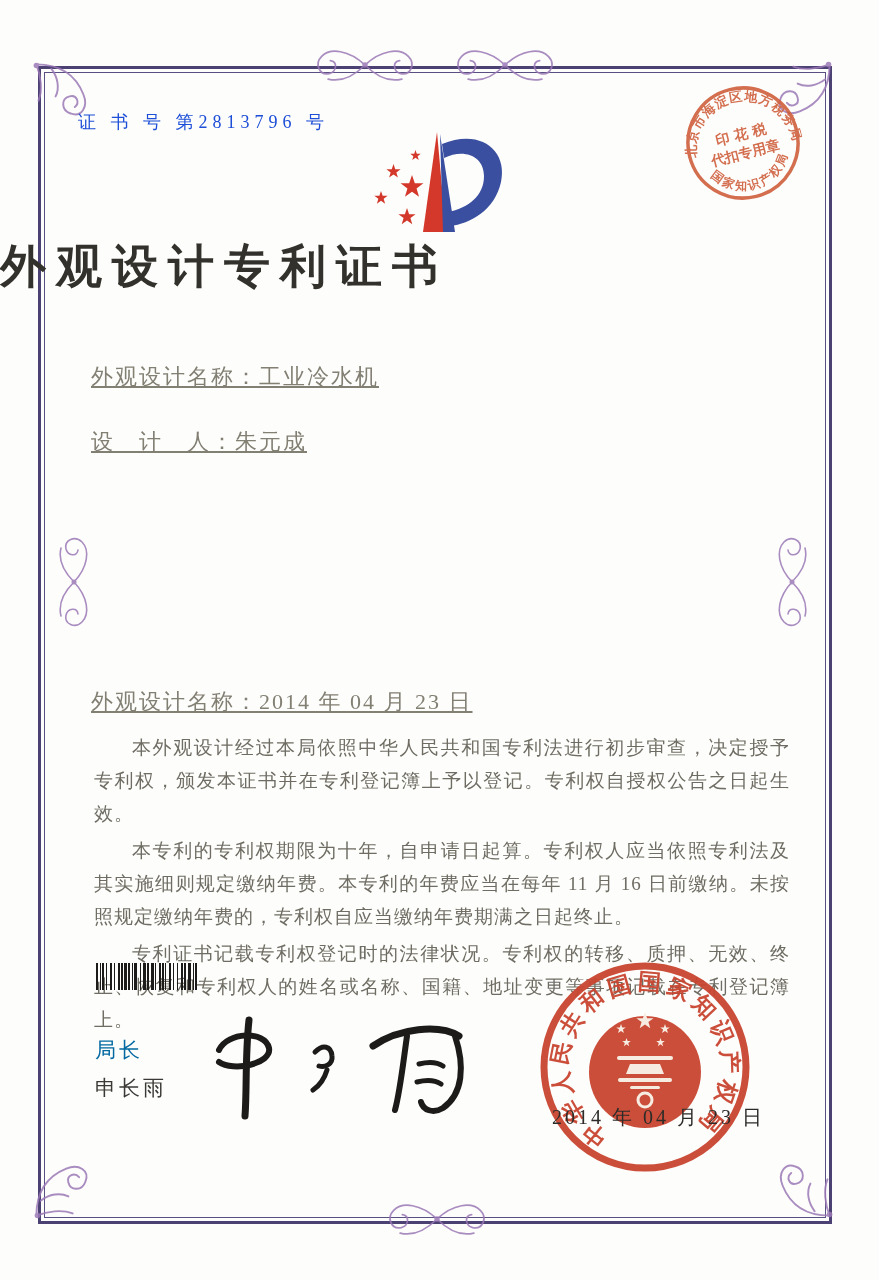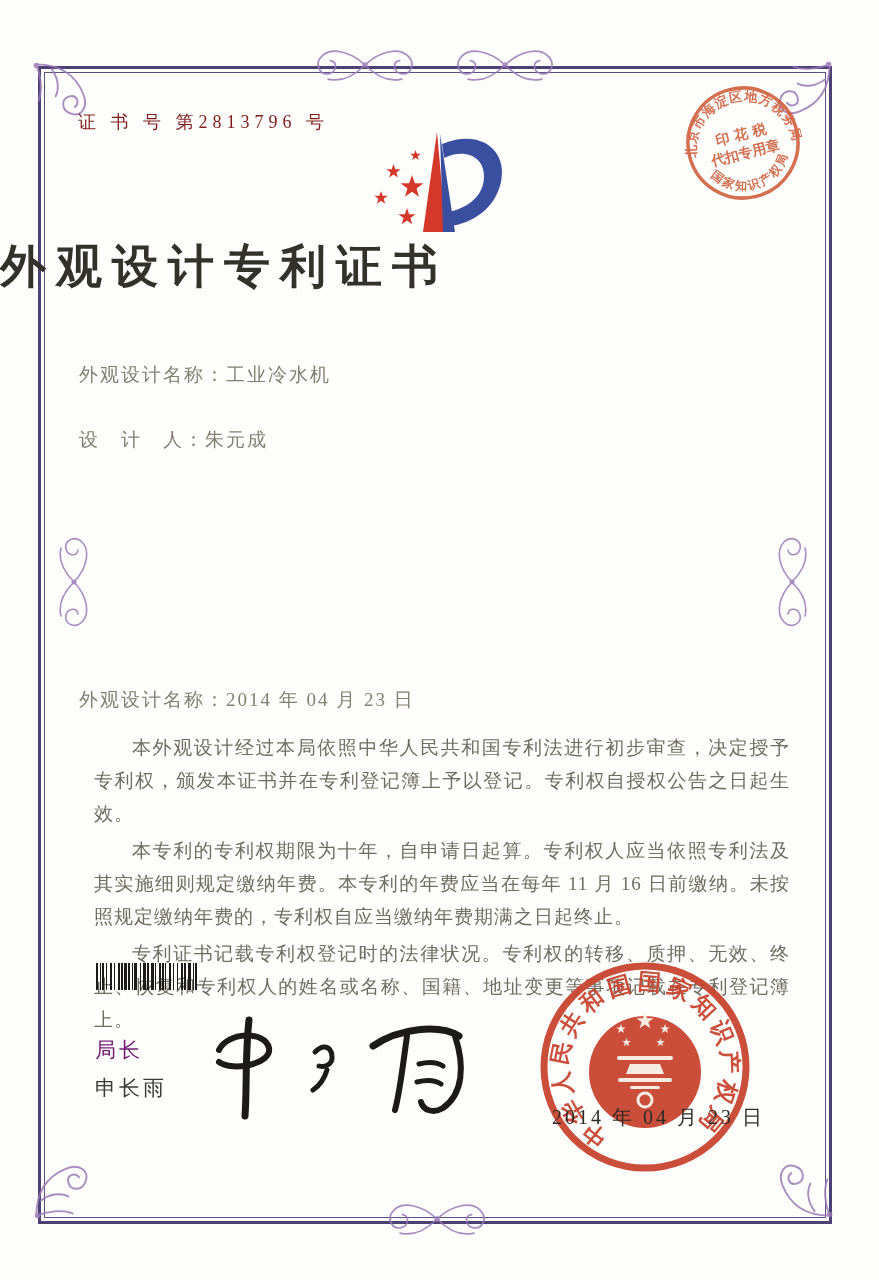--- a/index.html
+++ b/index.html
@@ -7,39 +7,39 @@
     position:relative;width:879px;height:1280px;margin:0 auto;
     background:#fdfdfb;overflow:hidden;
     font-family:"Liberation Serif","DejaVu Serif",serif;
   }
   
   .frame{position:absolute;left:38px;top:66px;width:788px;height:1152px;
     border:3px solid #4c4173;}
   .frame-inner{position:absolute;inset:3px;border:1px solid #5a4f82;}
   .ornament{position:absolute;color:#9b79b6;opacity:.85;}
   
-  .cert-no{position:absolute;left:78px;top:110px;font-size:18px;letter-spacing:5px;color:#7f1d1d;}
+  .cert-no{position:absolute;left:78px;top:110px;font-size:18px;letter-spacing:5px;color:#1d4ed8;}
   
   .logo{position:absolute;left:338px;top:120px;}
   
   .title{position:absolute;left:0;right:0;top:236px;text-align:left;
     font-size:46px;font-weight:bold;letter-spacing:10px;color:#33312c;}
   
-  .field{position:absolute;left:79px;font-size:19px;letter-spacing:2px;color:#827f73;white-space:nowrap;}
+  .field{position:absolute;left:91px;font-size:22px;letter-spacing:2px;color:#827f73;white-space:nowrap;text-decoration:underline;}
   .f0{top:362px}.f1{top:427px}.f2{top:492px}.f3{top:557px}.f4{top:622px}.f5{top:687px}
   
   .paras{position:absolute;left:90px;top:727px;width:704px;font-size:19px;
     line-height:33px;color:#6f6d63;letter-spacing:1px;text-align:justify;}
   .paras p{margin:4px;text-indent:2em;}
   
   .barcode{position:absolute;left:96px;top:963px;width:242px;height:27px;display:flex;align-items:stretch;}
   .barcode .bar{background:#1c1b19;}
   .barcode .gap{background:transparent;}
   
-  .chief-title{position:absolute;left:95px;top:1036px;font-size:21px;letter-spacing:3px;color:#701a75;text-align:right;}
+  .chief-title{position:absolute;left:95px;top:1036px;font-size:21px;letter-spacing:3px;color:#0369a1;text-align:right;}
   .chief-name{position:absolute;left:95px;top:1074px;font-size:21px;letter-spacing:3px;color:#3b3935;}
   .sig{position:absolute;left:203px;top:1006px;}
   
   .big-seal{position:absolute;left:538px;top:960px;opacity:.95;}
   .seal-date{position:absolute;left:552px;top:1104px;font-size:20px;letter-spacing:3px;color:#2d2b28;white-space:nowrap;}
   .tax-seal{position:absolute;left:684px;top:84px;transform:rotate(-14deg);opacity:.9;}
   
   .footer{position:absolute;left:0;right:0;top:1164px;text-align:center;
     font-size:15px;letter-spacing:6px;color:#8b887d;}
 </style>

